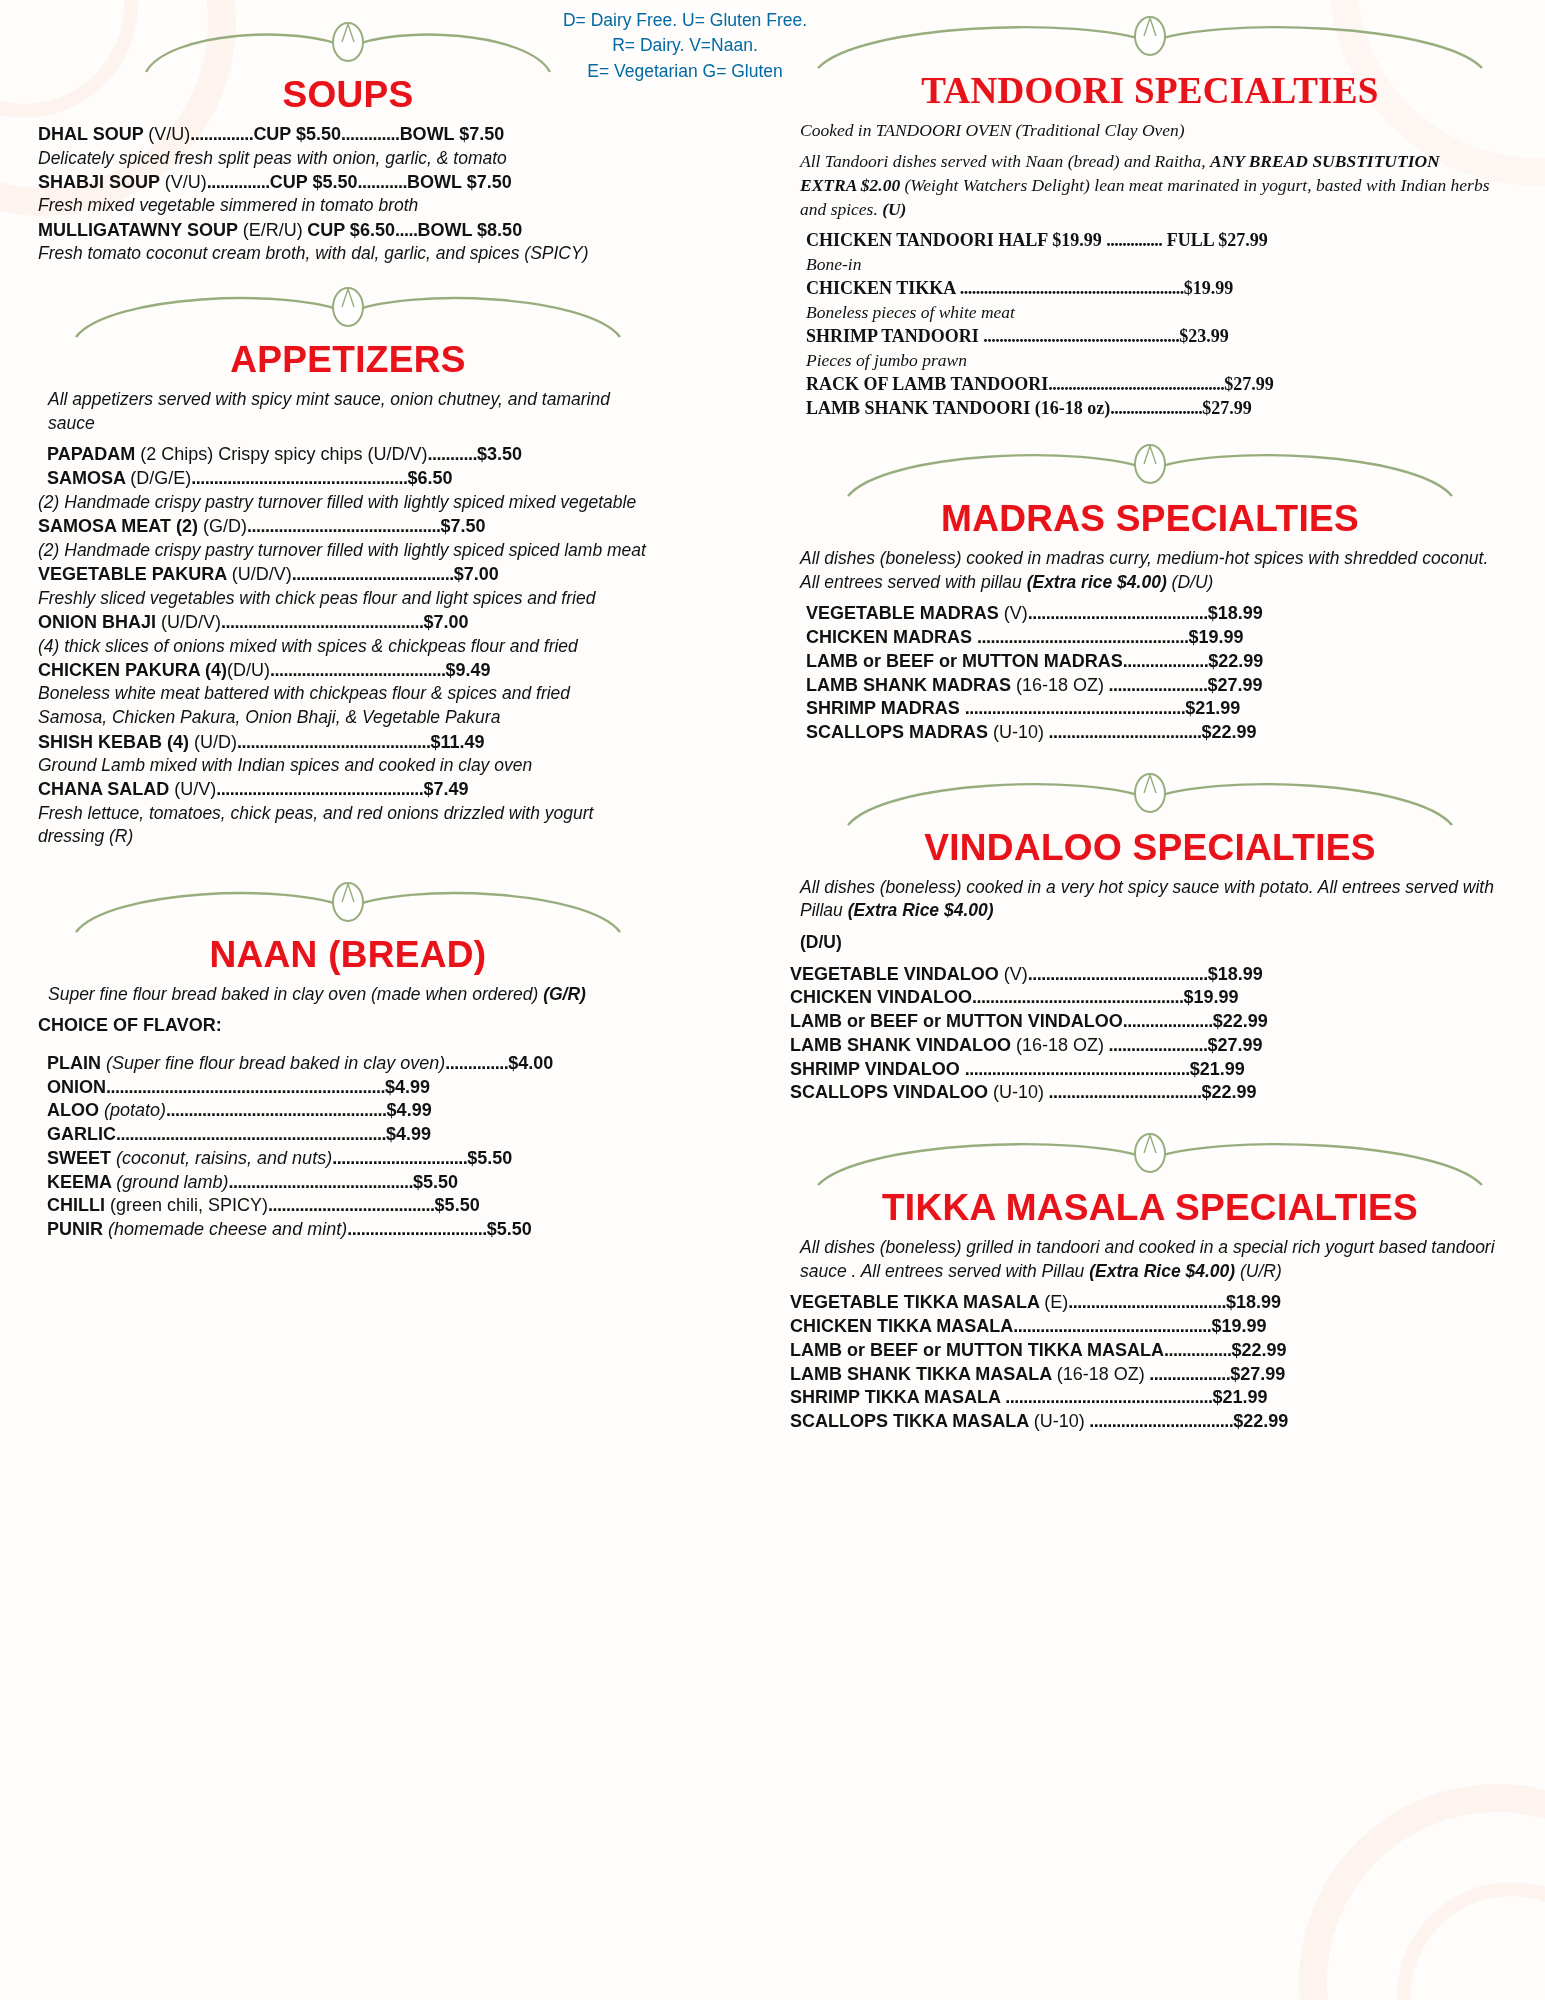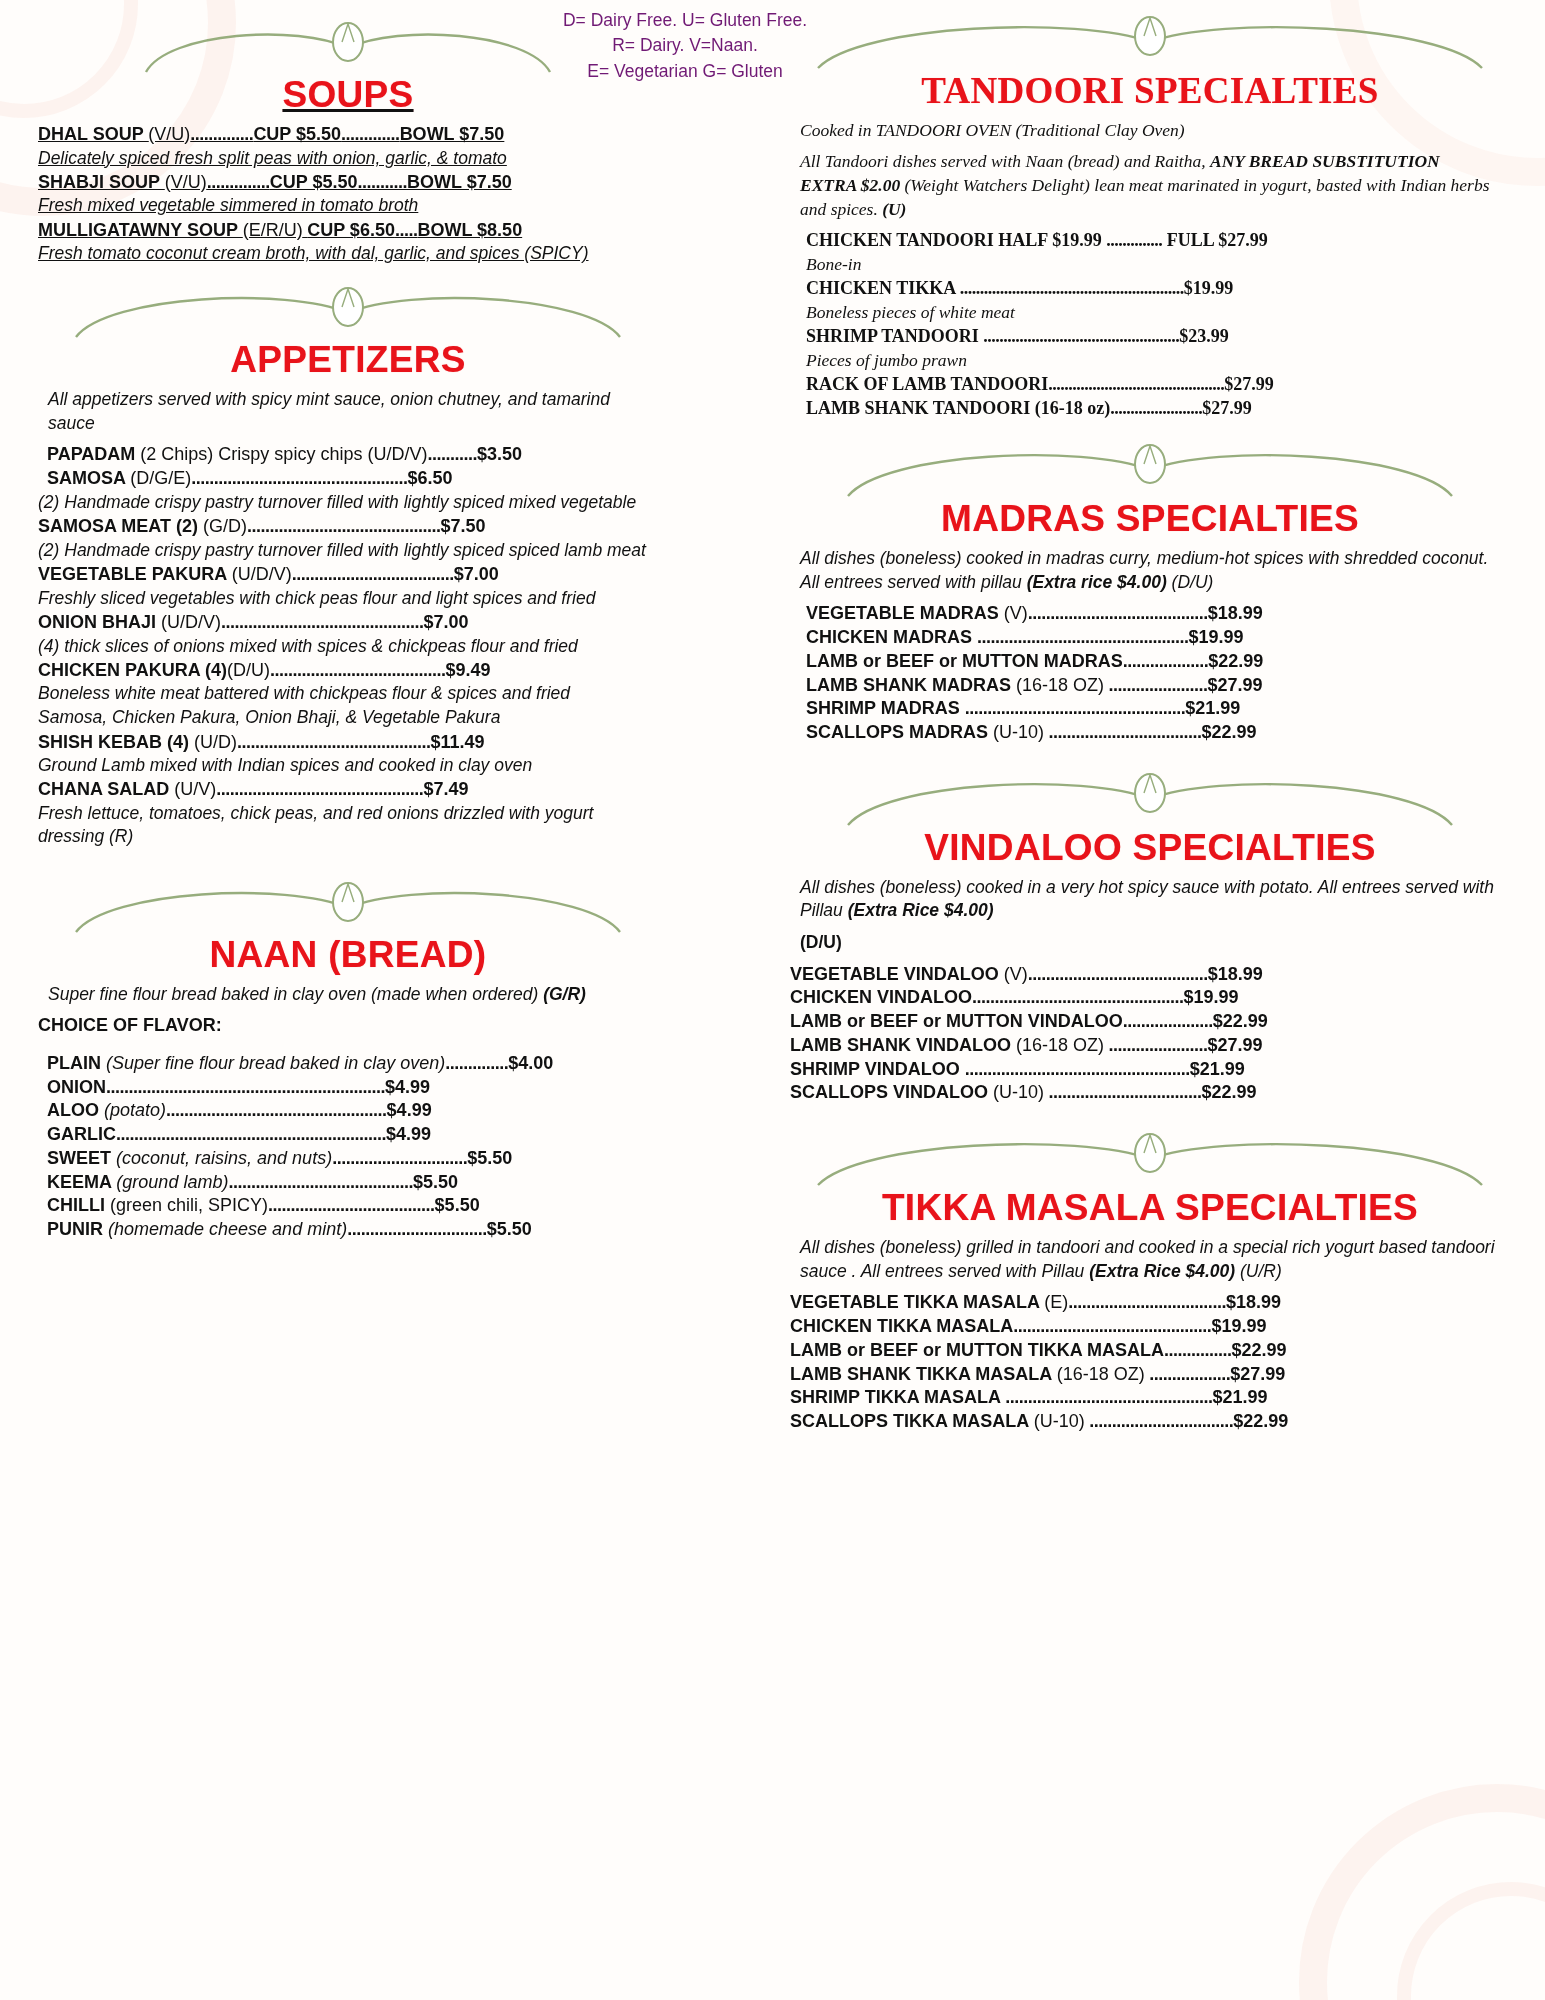--- a/index.html
+++ b/index.html
@@ -18,21 +18,21 @@
     pointer-events:none;
   }
   .mandala.tl{left:-150px;top:-170px;width:330px;height:330px;}
   .mandala.tl2{left:-90px;top:-110px;width:200px;height:200px;border-width:14px;}
   .mandala.br{right:-150px;bottom:-180px;width:340px;height:340px;}
   .mandala.br2{right:-80px;bottom:-110px;width:200px;height:200px;border-width:14px;}
   .mandala.tr{right:-200px;top:-230px;width:360px;height:360px;border-color:rgba(233,120,80,0.05);}
 
   .legend{
     position:absolute;left:470px;top:8px;width:430px;
-    text-align:center;font-size:17.5px;line-height:1.45;color:#701a75;
+    text-align:center;font-size:17.5px;line-height:1.45;color:#0369a1;
   }
 
   .page{position:absolute;inset:0;}
   .col{position:absolute;top:0;}
   .col-left{left:38px;width:620px;}
   .col-right{left:790px;width:720px;}
 
   
   .arch{
     position:relative;height:56px;margin:0 auto 2px auto;
@@ -86,21 +86,21 @@
 <div class="legend">
   <div>D= Dairy Free.     U= Gluten Free.</div>
   <div>R= Dairy.      V=Naan.</div>
   <div>E= Vegetarian    G= Gluten</div>
 </div>
 
 <div class="page">
 
   <div class="col col-left">
 
-    <div style="margin-top:18px;text-decoration:underline;">
+    <div style="margin-top:18px;">
       <div class="arch">
         <svg width="420" height="56" viewBox="0 0 420 56">
           <path d="M8 54 C 30 14, 160 6, 210 30 C 260 6, 390 14, 412 54" fill="none" stroke="#97ad7d" stroke-width="2.4"></path>
           <ellipse cx="210" cy="24" rx="15" ry="19" fill="#ffffff" stroke="#97ad7d" stroke-width="2"></ellipse>
           <path d="M210 6 L204 24 M210 6 L216 24" stroke="#97ad7d" stroke-width="1.4" fill="none"></path>
         </svg>
       </div>
       <h2 class="section">SOUPS</h2>
 
       <div>

